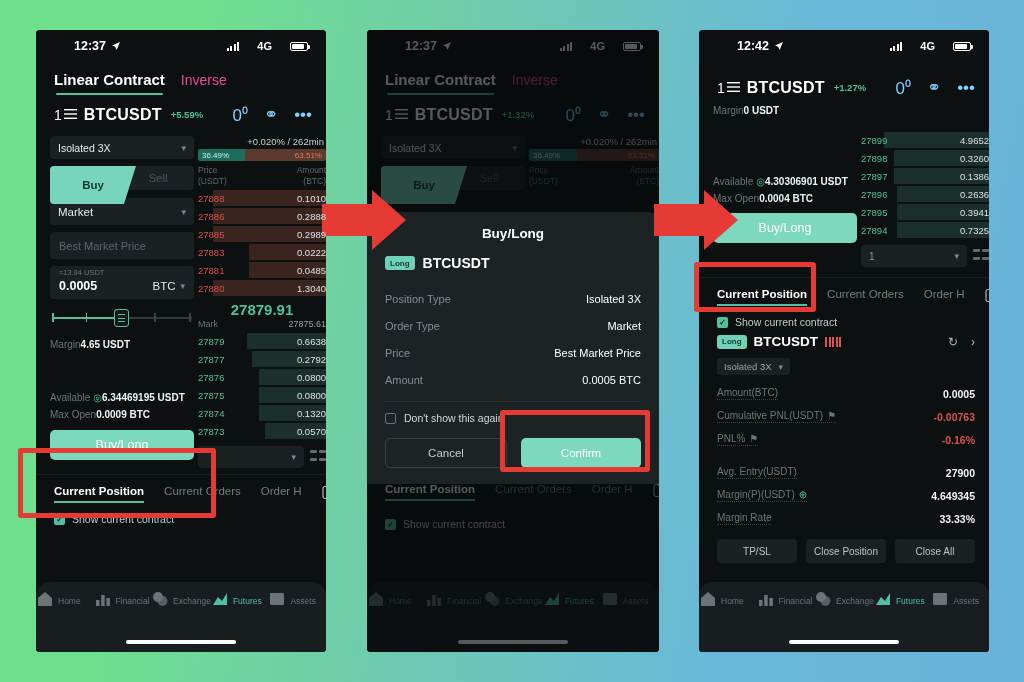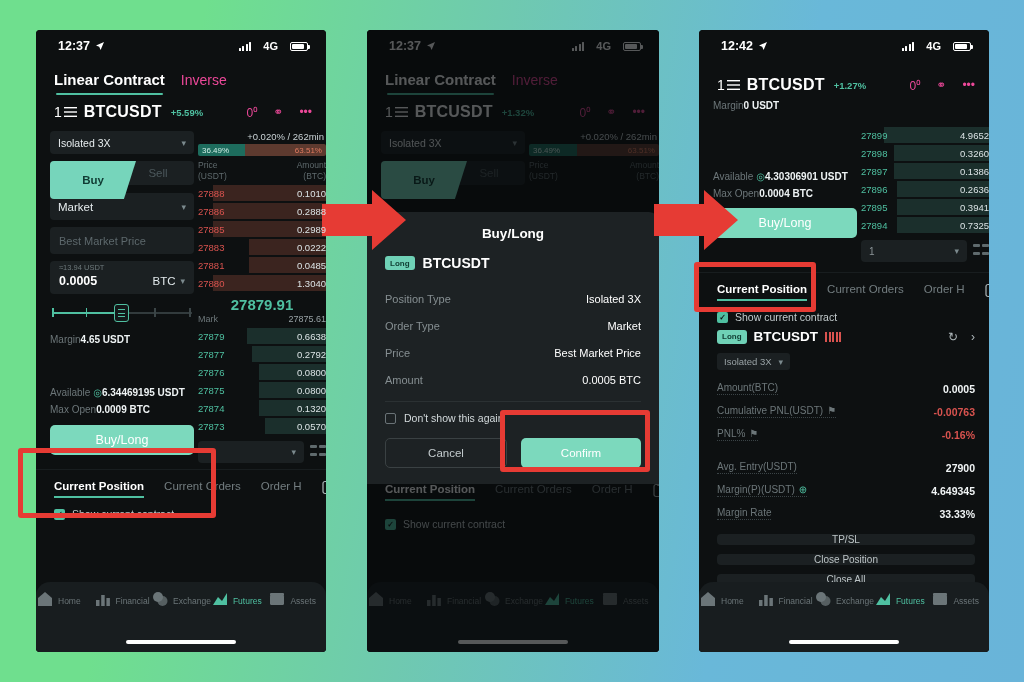--- a/index.html
+++ b/index.html
@@ -19,25 +19,25 @@
   }
   #phone1 { left: 36px;  top: 30px;  width: 290px; height: 622px; }
   #phone2 { left: 367px; top: 30px;  width: 292px; height: 622px; }
   #phone3 { left: 699px; top: 30px;  width: 290px; height: 622px; }
 
   .screen { position: absolute; inset: 0; background: #0d1011; }
 
   
   .statusbar {
     height: 32px; display: flex; align-items: center;
-    justify-content: space-between; padding: 0 18px 0 22px;
+    justify-content: space-between; padding: 0 18px 0 38px;
     color: #fff; font-size: 12.5px; font-weight: bold;
   }
   .sb-left { display: flex; align-items: center; gap: 5px; }
-  .sb-right { display: flex; align-items: center; gap: 12px; font-size: 11px; }
+  .sb-right { display: flex; align-items: center; gap: 18px; font-size: 11px; }
   .loc-arrow { width: 10px; height: 10px; }
   .bars { display: flex; align-items: flex-end; gap: 1.5px; height: 9px; }
   .bars i { width: 2px; background: #fff; display: block; border-radius: .5px; }
   .bars i:nth-child(1){height:3px}.bars i:nth-child(2){height:5px}
   .bars i:nth-child(3){height:7px}.bars i:nth-child(4){height:9px}
   .batt { width: 18px; height: 9px; border: 1px solid #fff; border-radius: 2px; position: relative; }
   .batt::after { content:""; position:absolute; right:-3px; top:2.5px; width:2px;height:4px;background:#fff;border-radius:0 1px 1px 0;}
   .batt i { position:absolute; left:1px; top:1px; bottom:1px; width:12px; background:#fff; border-radius:1px; display:block;}
 
   
@@ -49,21 +49,21 @@
     height:2.5px; background:#4fc0a1; border-radius:2px;
   }
 
   
   .sym-row { display:flex; align-items:center; padding: 7px 14px 6px 18px; gap:7px; }
   .hamb { display:flex; align-items:center; gap:2px; color:#fff; font-size:14px; }
   .hamb svg { display:block; }
   .sym-name { color:#fff; font-size:16px; font-weight:bold; letter-spacing:.2px; }
   .sym-pct { color:#4fc0a1; font-size:9.5px; font-weight:bold; margin-left:2px;}
   .sym-icons { margin-left:auto; display:flex; align-items:center; gap:16px; color:#c2cacd; }
-  .ico { font-size:12px; color:#ec4899; }
+  .ico { font-size:17px; color:#7dd3fc; }
 
   
   .body-split { display:flex; padding: 4px 0 0 0; }
   .col-left { width:158px; padding-left:14px; }
   .col-right { flex:1; padding-right:0; padding-left:4px;}
 
   .select {
     background:#1b2022; border-radius:4px; height:23px;
     display:flex; align-items:center; justify-content:space-between;
     padding: 0 8px; color:#e6ecee; font-size:10.5px; margin-bottom:7px;
@@ -190,21 +190,21 @@
   .pc-sym { color:#fff; font-size:13.5px; font-weight:bold; }
   .redbars { display:flex; gap:1.5px; }
   .redbars b { width:2px; height:10px; background:#d9534f; display:block;}
   .pc-acts { margin-left:auto; display:flex; align-items:center; gap:13px; color:#aeb7ba; font-size:12px;}
   .iso-chip { display:inline-flex; align-items:center; gap:7px; background:#1b2022; border-radius:3px; padding:3px 7px; color:#9aa3a6; font-size:9.5px; margin-bottom:7px;}
   .prow { display:flex; justify-content:space-between; align-items:center; padding:5px 0; }
   .prow .pk { color:#6c7679; font-size:10px; border-bottom:1px dotted #3a4346; padding-bottom:1px; display:inline-flex; align-items:center; gap:4px;}
   .prow .pv { font-size:10.5px; color:#f0f4f5; font-weight:bold; }
   .prow .pv.neg { color:#d9534f; }
   .psep { height:10px; }
-  .pbtns { display:flex; gap:9px; margin-top:9px;flex-direction:column; }
+  .pbtns { display:flex; gap:9px; margin-top:9px; }
   .pbtn { flex:1; height:24px; background:#1b2022; border-radius:4px; color:#bcc4c6; font-size:10px; display:flex; align-items:center; justify-content:center;}
 
   
   .hl { position:absolute; border:5px solid #e63b34; border-radius:3px; }
   .arrow { position:absolute; }
 </style>
 </head>
 <body>
 
 <div class="phone" id="phone1">

